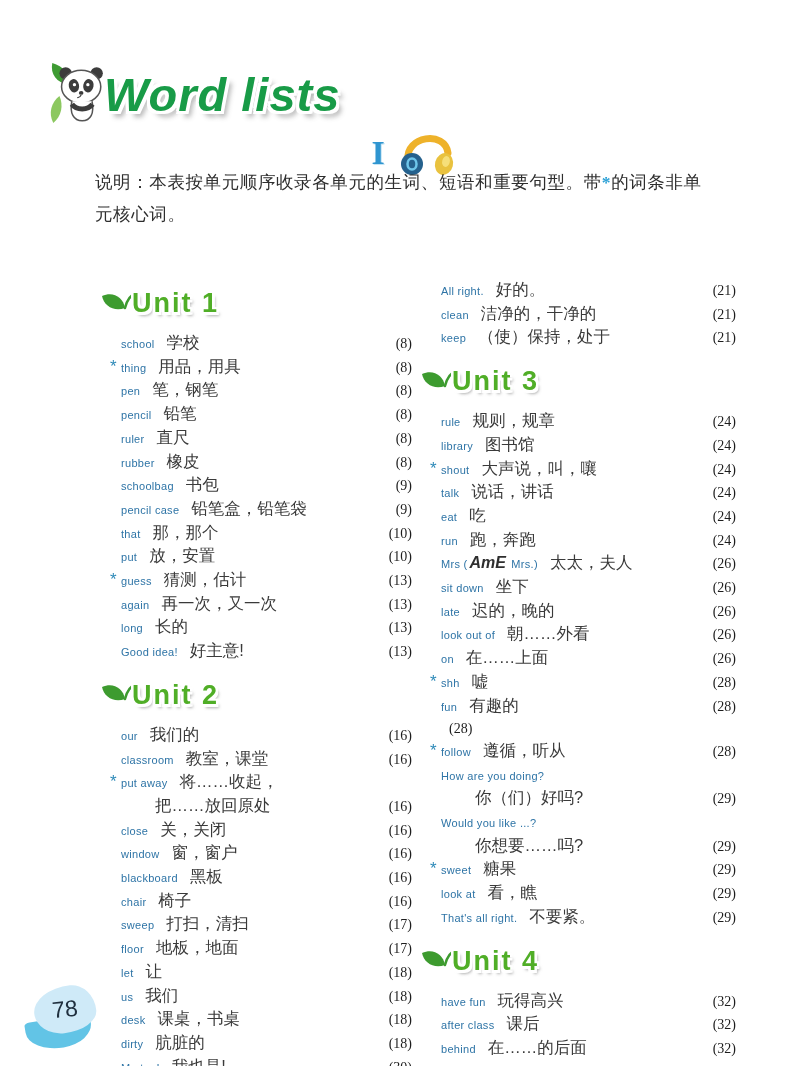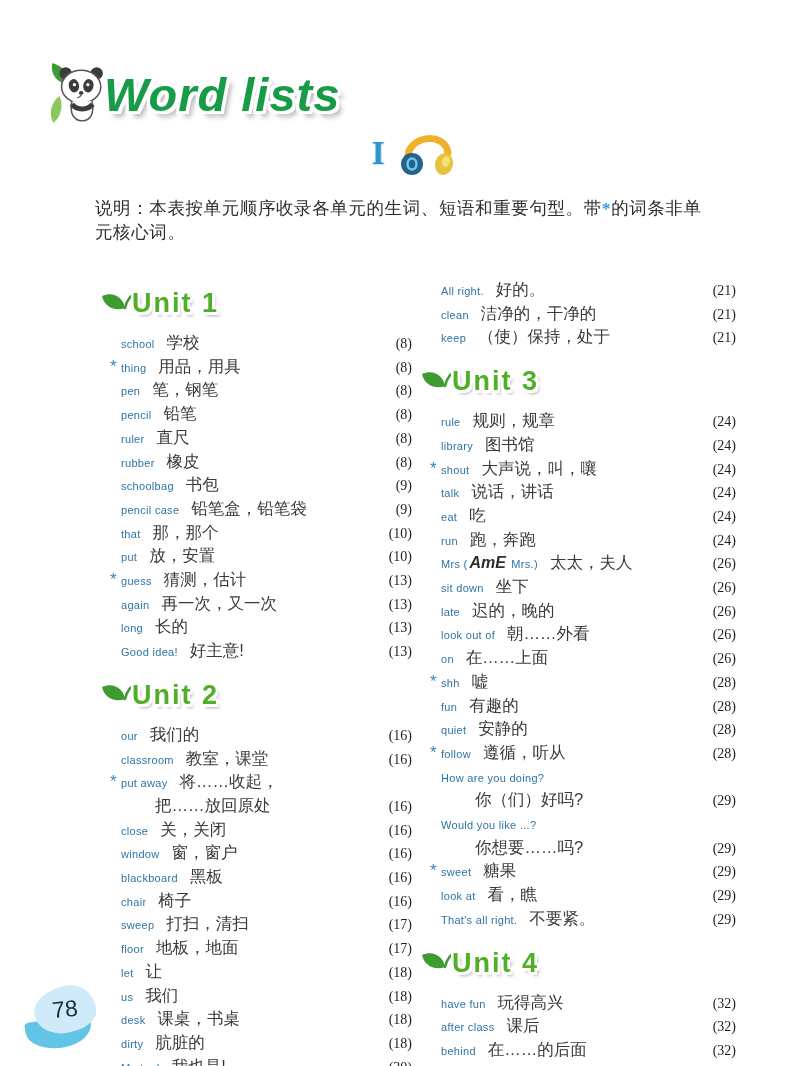--- a/index.html
+++ b/index.html
@@ -21,22 +21,22 @@
   }
 
   .audio-row { position:absolute; top:128px; left:0; width:100%;
     display:flex; justify-content:center; align-items:center; gap:14px;
     transform:translateX(14px); }
   .numeral { font-family:"Liberation Serif", serif; font-weight:bold;
     font-size:34px; color:#2f95d0; text-shadow:1px 1px 0 #c4e4f4; }
   .headphones { width:58px; height:50px; }
 
   
-  .note { position:absolute; left:95px; top:196px; width:622px;
-    font-family:"Liberation Serif", serif; font-size:17.5px; line-height:24px;
+  .note { position:absolute; left:95px; top:166px; width:622px;
+    font-family:"Liberation Serif", serif; font-size:17.5px; line-height:32px;
     color:#2e2e2e; letter-spacing:0.6px; }
   .note-star { color:#2aa0d6; font-weight:bold; }
 
   
   .col { position:absolute; top:272px; }
   .col-left  { left:110px; width:302px; }
   .col-right { left:430px; width:306px; padding-top:7px; }
 
   .unit-badge { display:flex; align-items:center; margin:16px 0 13px -10px; }
   .col > .unit-badge:first-child { margin-top:16px; }
@@ -367,21 +367,20 @@
           <span class="etext"><span class="en">shh</span><span class="zh">嘘</span></span>
           <span class="pnum">(28)</span>
         </div>
         <div class="entry">
           <span class="star"></span>
           <span class="etext"><span class="en">fun</span><span class="zh">有趣的</span></span>
           <span class="pnum">(28)</span>
         </div>
         <div class="entry">
           <span class="star"></span>
-          <span class="etext"><span class="en">quiet</span><span class="zh">安静的</span></span>
           <span class="pnum">(28)</span>
         </div>
         <div class="entry">
           <span class="star">*</span>
           <span class="etext"><span class="en">follow</span><span class="zh">遵循，听从</span></span>
           <span class="pnum">(28)</span>
         </div>
         <div class="entry">
           <span class="star"></span>
           <span class="etext"><span class="en">How are you doing?</span><span class="zh"></span></span>

